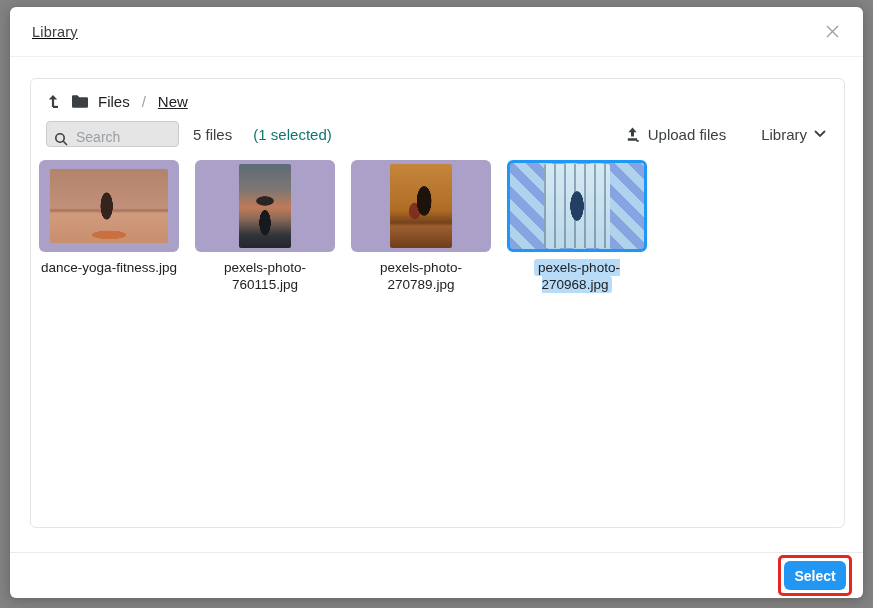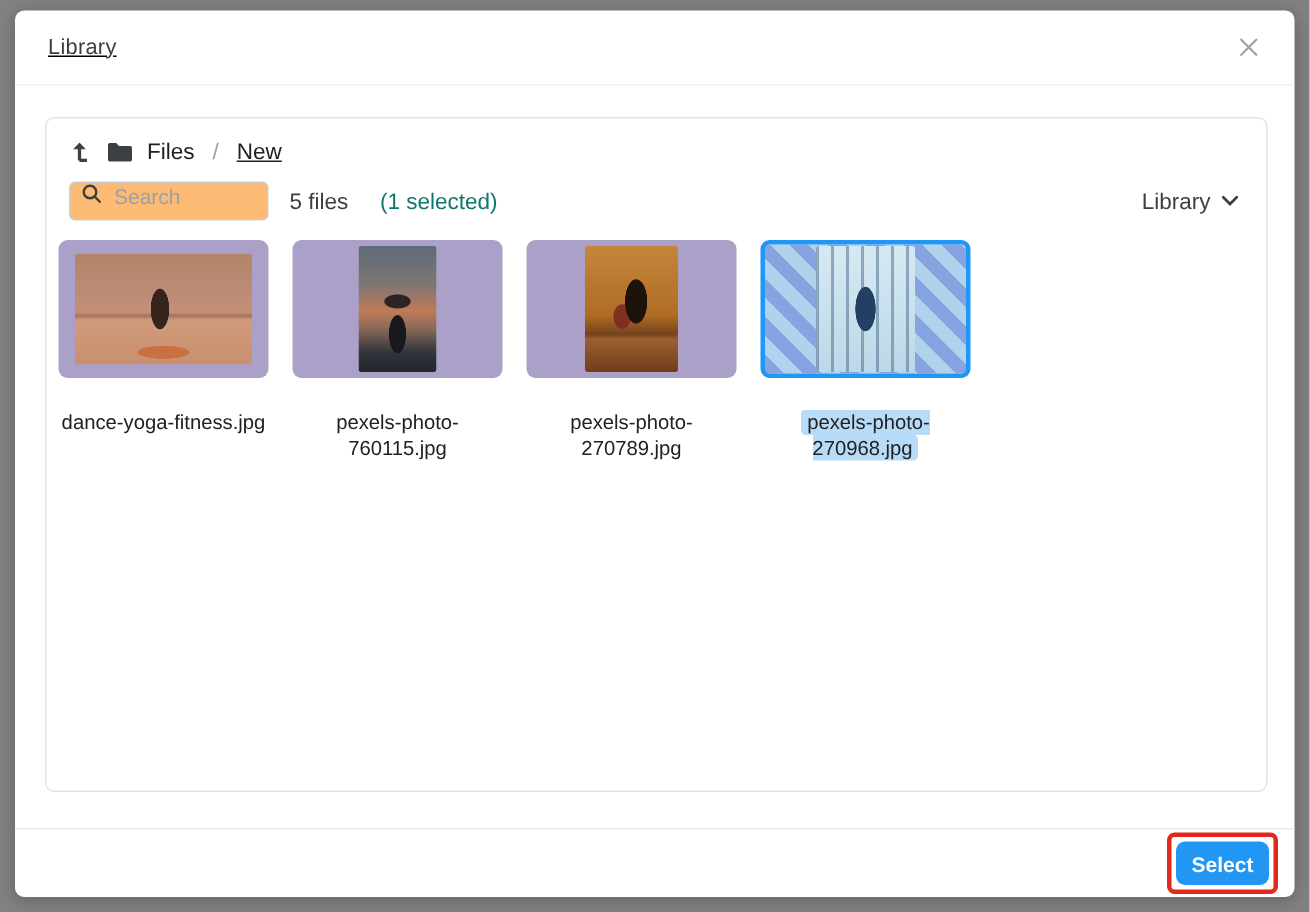--- a/index.html
+++ b/index.html
@@ -41,24 +41,24 @@
   }
   .crumb-root { display:flex; align-items:center; gap:9px; cursor:pointer; }
   .crumb-sep { color:#9aa0a6; padding:0 3px; }
   .crumb-current { text-decoration:underline; cursor:pointer; color:#202124; }
 
   .search-row {
     display:flex; align-items:center;
     margin-top:11px; padding:0 12px 0 15px;
   }
   .search-box {
-    display:flex; align-items:flex-start; gap:6px;
+    display:flex; align-items:flex-end; gap:6px;
     width:133px; height:26px;
     border:1px solid #c9cdd1; border-radius:4px;
-    padding:0 7px; background:#fdba74;
+    padding:0 7px; background:#e5e5e5;
   }
   .search-box input {
     border:none; outline:none; width:100%;
     font-size:14px; color:#202124;
     font-family:"Liberation Sans", sans-serif;
     background:transparent;
   }
   .search-box input::placeholder { color:#9aa0a6; }
   .counts { margin-left:14px; font-size:15px; color:#3c4043; }
   .sel-count { color:#0f766e; margin-left:17px; }
@@ -74,21 +74,21 @@
   .card { width:140px; cursor:pointer; }
   .tile {
     width:140px; height:92px;
     background:#aaa0c8; border-radius:6px;
     display:flex; align-items:center; justify-content:center;
   }
   .card.selected .tile {
     border:3px solid #1f97f5;
     background:repeating-linear-gradient(45deg,#86a4e2 0 9px,#b0d2ec 9px 18px);
   }
-  .fname { margin-top:21px; text-align:center; font-size:13.5px; color:#202124; line-height:17px; }
+  .fname { margin-top:7px; text-align:center; font-size:13.5px; color:#202124; line-height:17px; }
   .card.selected .fname span { background:#b8dcf8; border-radius:3px; padding:1px 4px; }
 
   .thumb { border-radius:2px; }
   .thumb-1 { width:118px; height:74px;
     background:
       radial-gradient(ellipse 10px 22px at 48% 50%, rgba(46,31,24,.95) 0 60%, rgba(46,31,24,0) 63%),
       radial-gradient(ellipse 28px 7px at 50% 89%, rgba(201,106,56,.85) 0 60%, transparent 63%),
       linear-gradient(180deg,#b3836a 0%,#c2907a 53%,#a87258 56%,#d09b7d 60%,#c98f6e 100%);
   }
   .thumb-2 { width:52px; height:84px;
@@ -179,20 +179,30 @@
           </svg>
         </span>
         <input type="text" placeholder="Search" style="">
       </div>
       <div class="counts">
         <span>5 files</span>
         <span class="sel-count">(1 selected)</span>
       </div>
       <div class="right-controls">
         <button class="ctrl-btn">
+          <span>
+            <svg width="17" height="17" viewBox="0 0 17 17">
+              <path d="M8.5 1.5 L4.4 6.2 H7 V10.4 H10 V6.2 H12.6 Z" fill="#3c4043"></path>
+              <rect x="3.8" y="12.2" width="9.4" height="2.6" rx="0.6" fill="#3c4043"></rect>
+              <rect x="12.4" y="14" width="2.4" height="1.8" rx="0.4" fill="#3c4043"></rect>
+            </svg>
+          </span>
+          <span>Upload files</span>
+        </button>
+        <button class="ctrl-btn">
           <span>Library</span>
           <span>
             <svg width="12" height="8" viewBox="0 0 12 8">
               <path d="M1.5 1.5 L6 6 L10.5 1.5" stroke="#3c4043" stroke-width="1.8" fill="none" stroke-linecap="round"></path>
             </svg>
           </span>
         </button>
       </div>
     </div>
 

